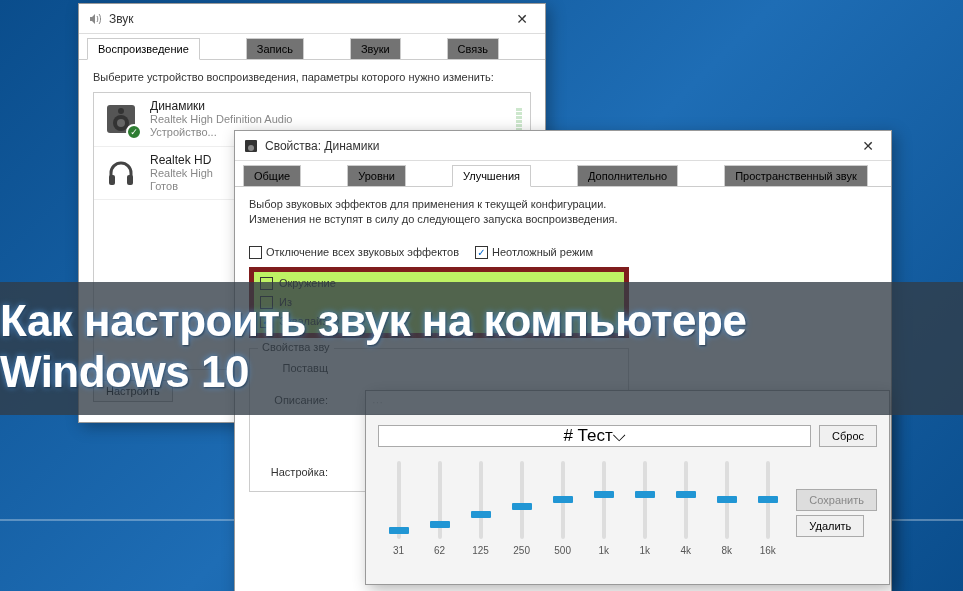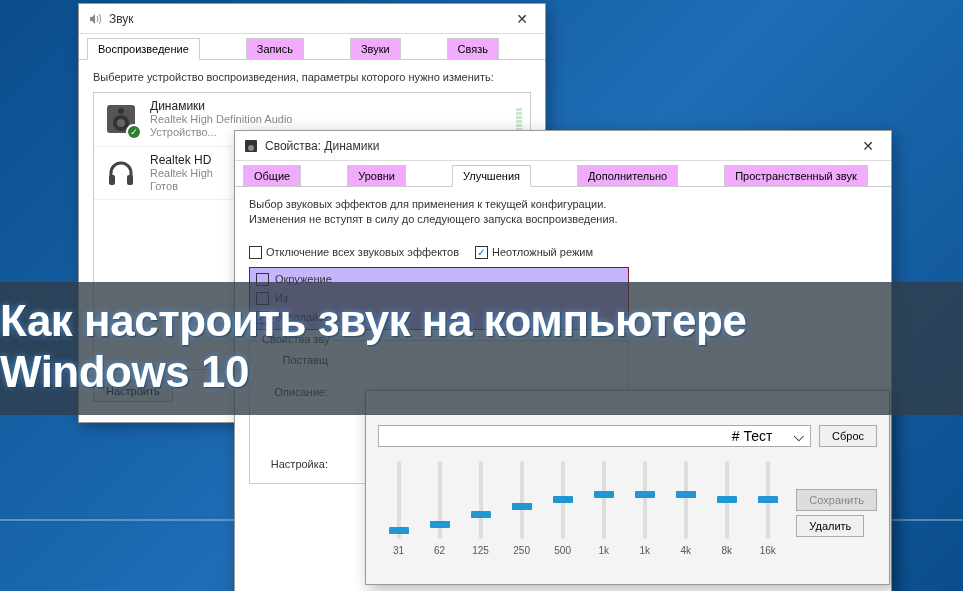--- a/index.html
+++ b/index.html
@@ -4,48 +4,48 @@
 <style>
 * { margin: 0; padding: 0; box-sizing: border-box; font-family: "Segoe UI", Tahoma, sans-serif; }
 body { width: 963px; height: 591px; background: linear-gradient(135deg, #0a4d8c 0%, #1e6db5 50%, #0a4d8c 100%); position: relative; overflow: hidden; }
 body::before { content: ""; position: absolute; left: 0; right: 0; bottom: 70px; height: 2px; background: rgba(255,255,255,0.3); }
 .window { position: absolute; background: #fff; border: 1px solid #999; box-shadow: 4px 4px 15px rgba(0,0,0,0.3); }
 .titlebar { display: flex; align-items: center; height: 30px; padding: 0 8px; border-bottom: 1px solid #ddd; }
 .titlebar .icon { width: 16px; height: 16px; margin-right: 6px; display: inline-flex; align-items: center; justify-content: center; }
 .titlebar .title { font-size: 12px; color: #333; flex: 1; }
 .close-btn { width: 30px; height: 24px; display: flex; align-items: center; justify-content: center; font-size: 14px; color: #333; cursor: pointer; }
 .tabs { display: flex; padding: 4px 8px 0; border-bottom: 1px solid #ccc; background: #fff; gap: 47px; }
-.tab { padding: 4px 10px; font-size: 11px; border: 1px solid #ccc; border-bottom: none; background: #f0abfc; cursor: pointer; margin-right: -1px; position: relative; }
+.tab { padding: 4px 10px; font-size: 11px; border: 1px solid #ccc; border-bottom: none; background: #737373; cursor: pointer; margin-right: -1px; position: relative; }
 .tab.active { background: #fff; z-index: 1; border-bottom: 1px solid #fff; margin-bottom: -1px; }
 .content { padding: 10px 14px; font-size: 11px; color: #333; }
 .instruction { margin-bottom: 8px; line-height: 1.3; }
 .device-list { border: 1px solid #ccc; background: #fff; }
 .device { display: flex; align-items: center; padding: 6px 8px; border-bottom: 1px solid #eee; cursor: pointer; }
 .device-icon { width: 38px; height: 38px; margin-right: 10px; position: relative; display: flex; align-items: center; justify-content: center; }
 .check-badge { position: absolute; bottom: -2px; right: -2px; width: 16px; height: 16px; background: #2e7d32; border-radius: 50%; border: 2px solid #fff; display: flex; align-items: center; justify-content: center; color: #fff; font-size: 9px; }
 .device-info { flex: 1; }
 .device-name { font-size: 12px; color: #222; }
 .device-sub { font-size: 11px; color: #888; line-height: 1.2; }
 .level-bars { display: flex; flex-direction: column; gap: 1px; }
 .level-bars span { width: 6px; height: 3px; background: #cde7cd; }
 .btn { padding: 4px 12px; font-size: 11px; border: 1px solid #aaa; background: #f0f0f0; cursor: pointer; }
 .checkbox-row { display: flex; align-items: center; gap: 16px; margin: 8px 0; }
 .checkbox { display: flex; align-items: center; gap: 4px; font-size: 11px; }
 .chk { width: 13px; height: 13px; border: 1px solid #333; display: inline-flex; align-items: center; justify-content: center; font-size: 10px; color: #0066cc; cursor: pointer; }
-.effects-list { border: 1px solid #7f1d1d; background: #c4b5fd; padding: 2px 0; margin-bottom: 8px; }
+.effects-list { border: 5px solid #7f1d1d; background: #bef264; padding: 2px 0; margin-bottom: 8px; }
 .effect-item { display: flex; align-items: center; padding: 3px 6px; font-size: 11px; gap: 6px; cursor: pointer; }
 .groupbox { border: 1px solid #ccc; padding: 8px 10px; position: relative; margin-top: 10px; }
 .groupbox-title { position: absolute; top: -8px; left: 8px; background: #fff; padding: 0 4px; font-size: 11px; }
 .form-row { display: flex; align-items: center; margin: 5px 0; font-size: 11px; gap: 6px; }
 .form-label { width: 68px; text-align: right; color: #333; }
 .eq-window { position: absolute; background: #f4f4f4; border: 1px solid #999; box-shadow: 4px 4px 15px rgba(0,0,0,0.3); }
 .eq-titlebar { height: 24px; background: #fff; border-bottom: 1px solid #ddd; display: flex; align-items: center; padding: 0 6px; font-size: 11px; color: #888; }
 .eq-body { padding: 10px 12px 8px; }
 .eq-controls { display: flex; align-items: center; gap: 8px; margin-bottom: 8px; }
-.combo { flex: 1; height: 22px; border: 1px solid #aaa; background: #fff; display: flex; align-items: center; justify-content: flex-end; padding: 0 6px; font-size: 14px; cursor: pointer; gap: 21px; }
+.combo { flex: 1; height: 22px; border: 1px solid #aaa; background: #fff; display: flex; align-items: center; justify-content: center; padding: 0 6px; font-size: 17px; cursor: pointer; }
 .eq-sliders { display: flex; justify-content: space-around; padding: 6px 0 2px; }
 .slider { display: flex; flex-direction: column; align-items: center; width: 34px; }
 .slider-track { width: 4px; height: 78px; background: #ddd; position: relative; border-radius: 2px; margin-bottom: 6px; }
 .slider-thumb { position: absolute; width: 20px; height: 7px; background: #2196d4; left: -8px; border-radius: 1px; cursor: pointer; }
 .slider-label { font-size: 10px; color: #555; }
 .eq-side-btns { display: flex; flex-direction: column; gap: 4px; align-items: flex-start; margin-top: 4px; }
 .overlay-banner { position: absolute; left: 0; right: 0; top: 282px; background: rgba(50,60,70,0.78); padding: 14px 0 18px; }
 .overlay-text { font-size: 44px; font-weight: 600; color: #fff; text-shadow: 0 0 6px rgba(80,150,220,0.9), 1px 1px 2px rgba(0,0,0,0.7); line-height: 1.15; letter-spacing: -0.5px; }
 </style>
 </head>

